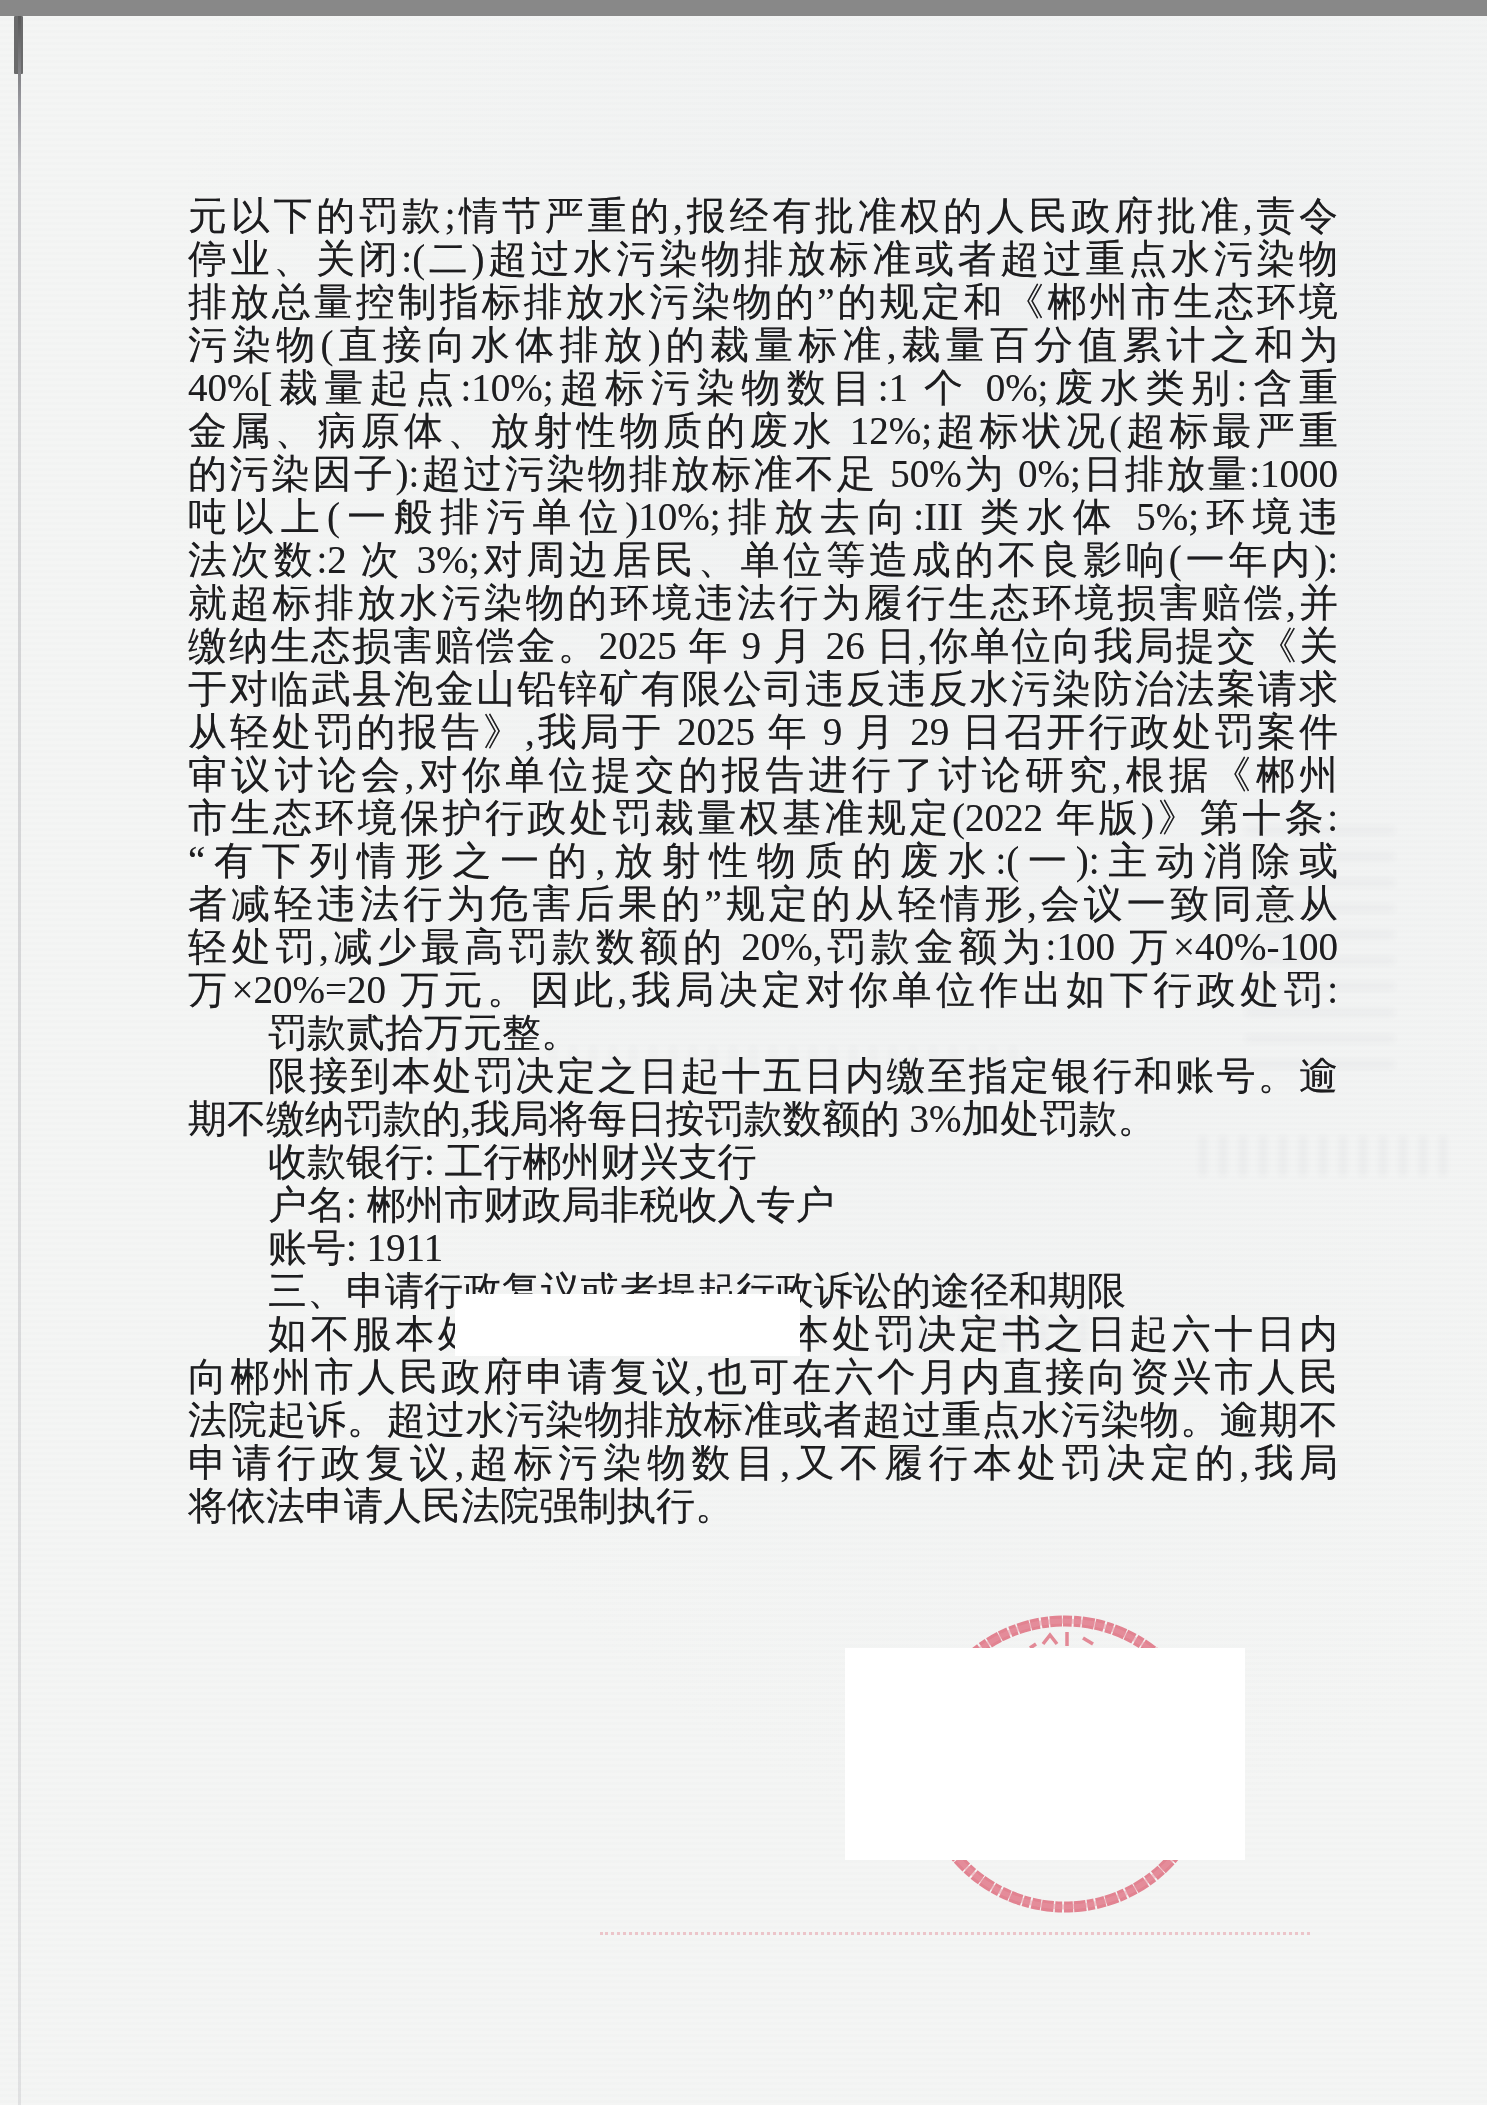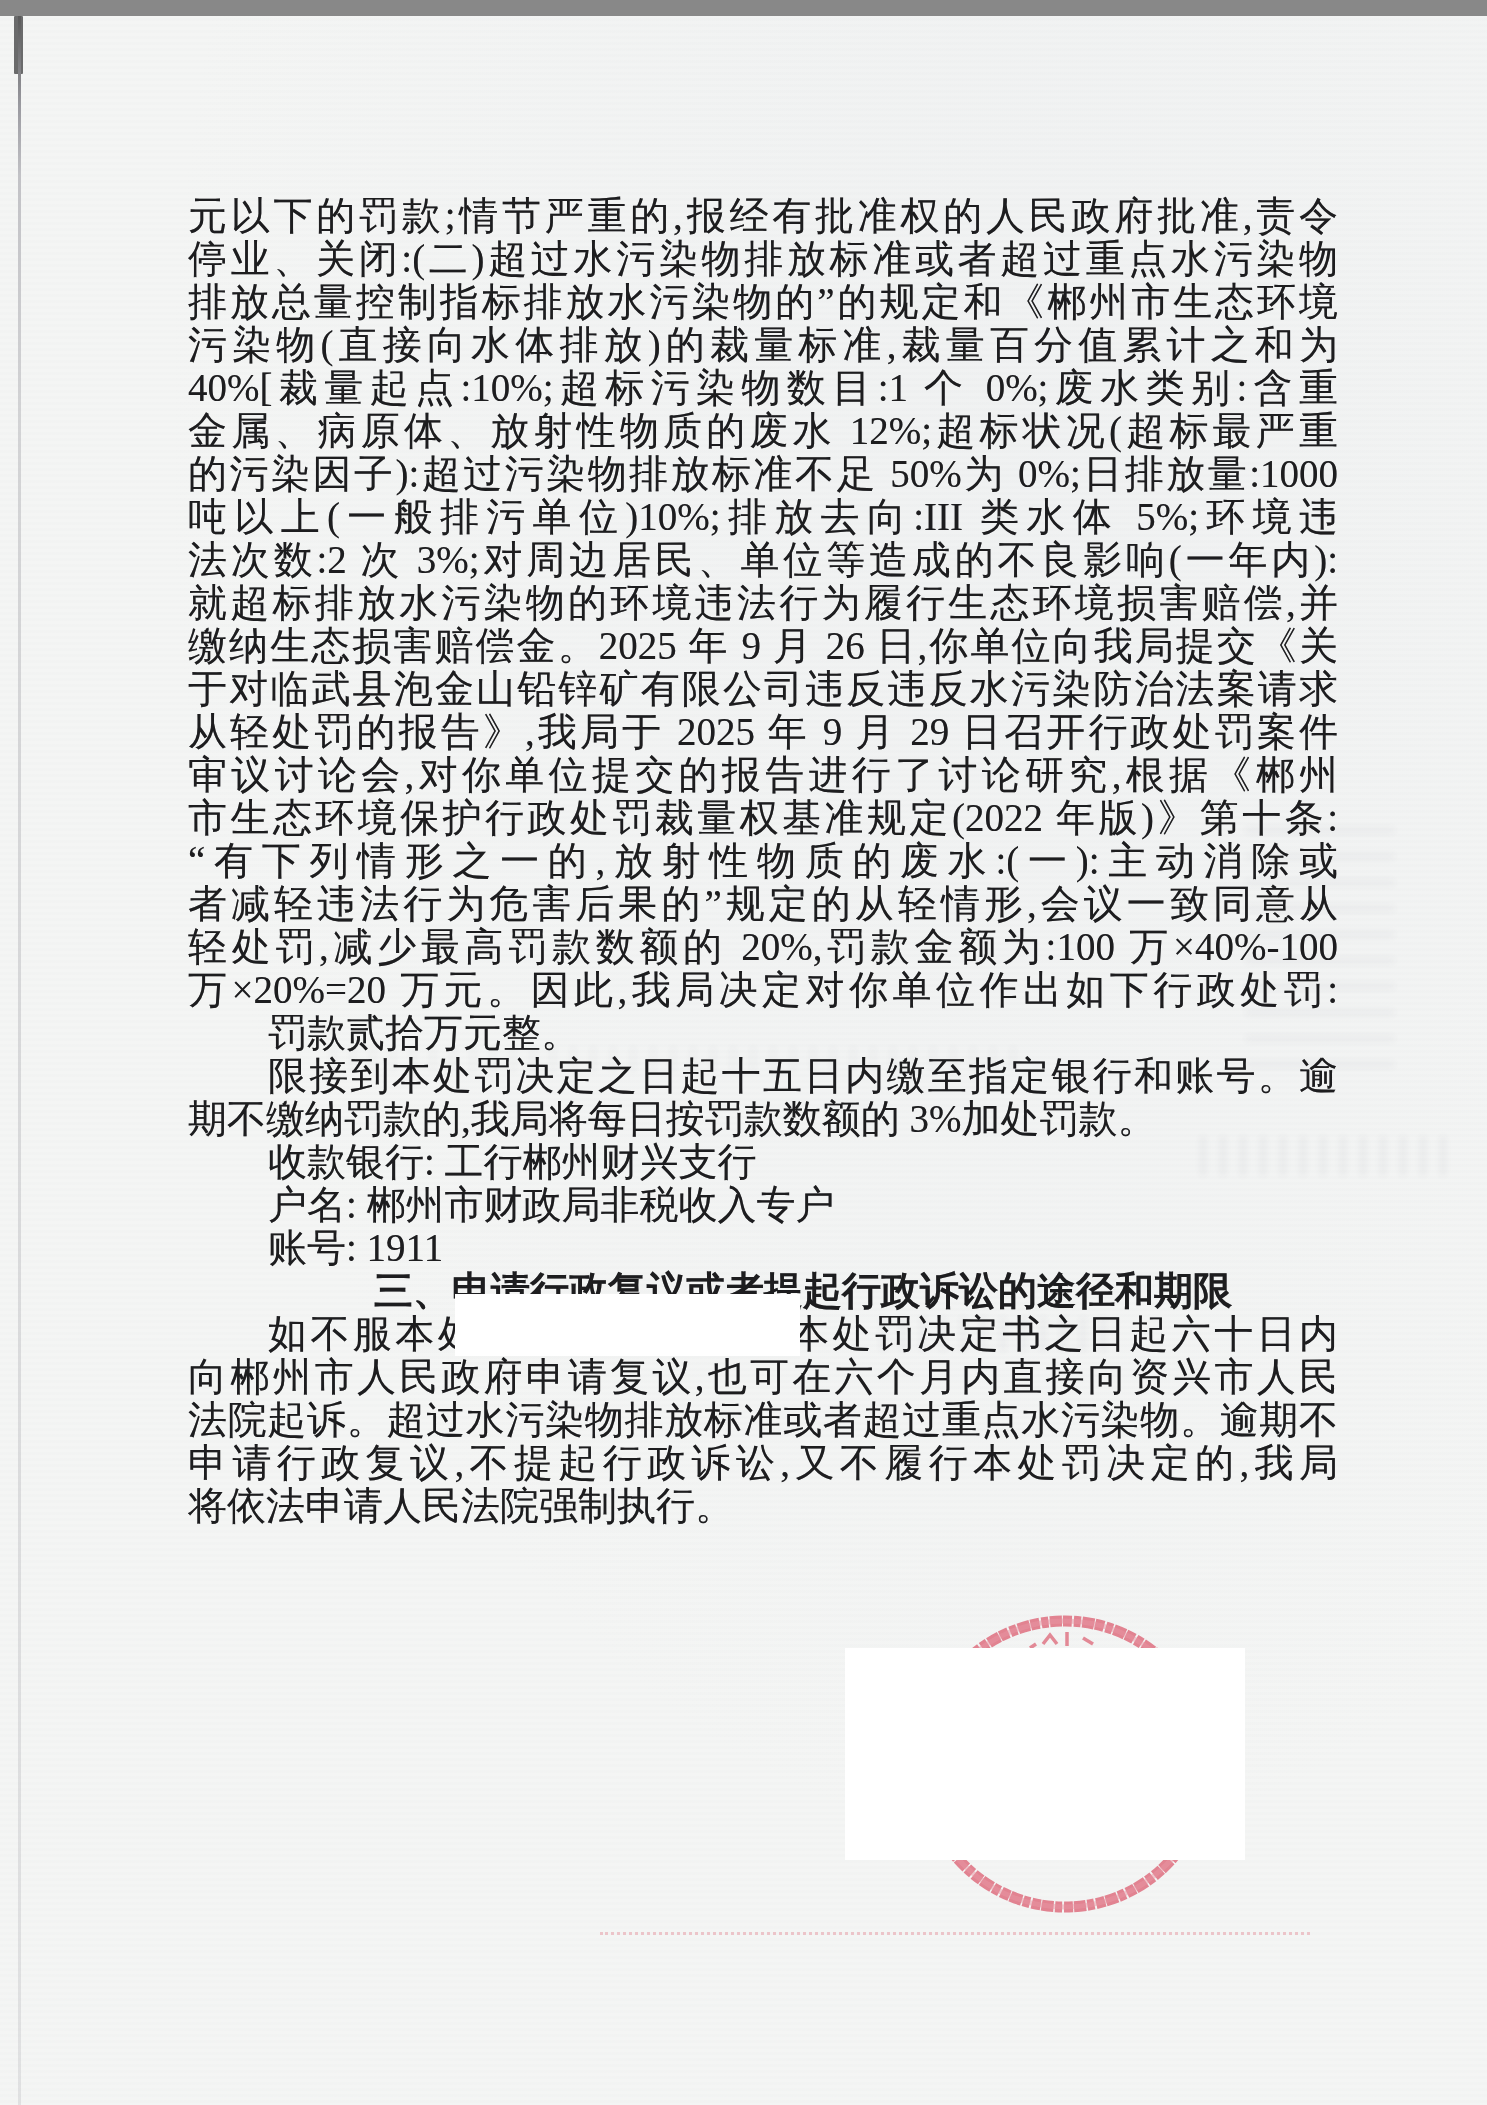--- a/index.html
+++ b/index.html
@@ -35,21 +35,21 @@
     color:#1d1d1f;
     text-shadow:0 0 0.6px rgba(40,40,45,.55);
   }
   .line.jfull{
     white-space:normal;
     text-align:justify;
     text-align-last:justify;
     word-break:break-all;
   }
   .line.indent{padding-left:80px;}
-  .line.bold{font-weight:700;text-align:center;}
+  .line.bold{font-weight:400;}
   
   .smudge{position:absolute;filter:blur(3px);opacity:.10;background:
     repeating-linear-gradient(90deg, rgba(60,60,80,.55) 0 6px, rgba(0,0,0,0) 6px 20px);}
   .smudge.s1{left:1245px;top:792px;width:150px;height:260px;
     background:repeating-linear-gradient(0deg, rgba(60,60,80,.5) 0 7px, rgba(0,0,0,0) 7px 26px);opacity:.07;}
   .smudge.s2{left:1200px;top:1120px;width:250px;height:40px;opacity:.09;}
   .smudge.s3{left:880px;top:1300px;width:230px;height:36px;opacity:.07;}
   .smudge.s4{left:330px;top:1030px;width:700px;height:26px;opacity:.05;}
   
   .bleed-line{
@@ -106,21 +106,21 @@
       <div class="line jleft indent">罚款贰拾万元整。</div>
       <div class="line jfull indent">限接到本处罚决定之日起十五日内缴至指定银行和账号。逾</div>
       <div class="line jleft">期不缴纳罚款的,我局将每日按罚款数额的 3%加处罚款。</div>
       <div class="line jleft indent">收款银行:  工行郴州财兴支行</div>
       <div class="line jleft indent">户名: 郴州市财政局非税收入专户</div>
       <div class="line jleft indent">账号: 1911</div>
       <div class="line jleft indent bold">三、申请行政复议或者提起行政诉讼的途径和期限</div>
       <div class="line jfull indent">如不服本处罚决定,可在收到本处罚决定书之日起六十日内</div>
       <div class="line jfull">向郴州市人民政府申请复议,也可在六个月内直接向资兴市人民</div>
       <div class="line jfull">法院起诉。超过水污染物排放标准或者超过重点水污染物。逾期不</div>
-      <div class="line jfull">申请行政复议,不提起行政诉讼,又不履行本处罚决定的,我局</div>
+      <div class="line jfull">申请行政复议,超标污染物数目,又不履行本处罚决定的,我局</div>
       <div class="line jleft">将依法申请人民法院强制执行。</div>
     </div>
 
   <div class="bleed-line"></div>
 
   <svg class="stamp" viewBox="0 0 300 300" xmlns="http://www.w3.org/2000/svg">
 
     <circle cx="150" cy="150" r="143" fill="none" stroke="#dd6577" stroke-width="11" stroke-dasharray="7 1.5 12 1 9 2" opacity="0.9"></circle>
     <circle cx="150" cy="150" r="143" fill="none" stroke="#e8899a" stroke-width="5" opacity="0.5"></circle>
 

